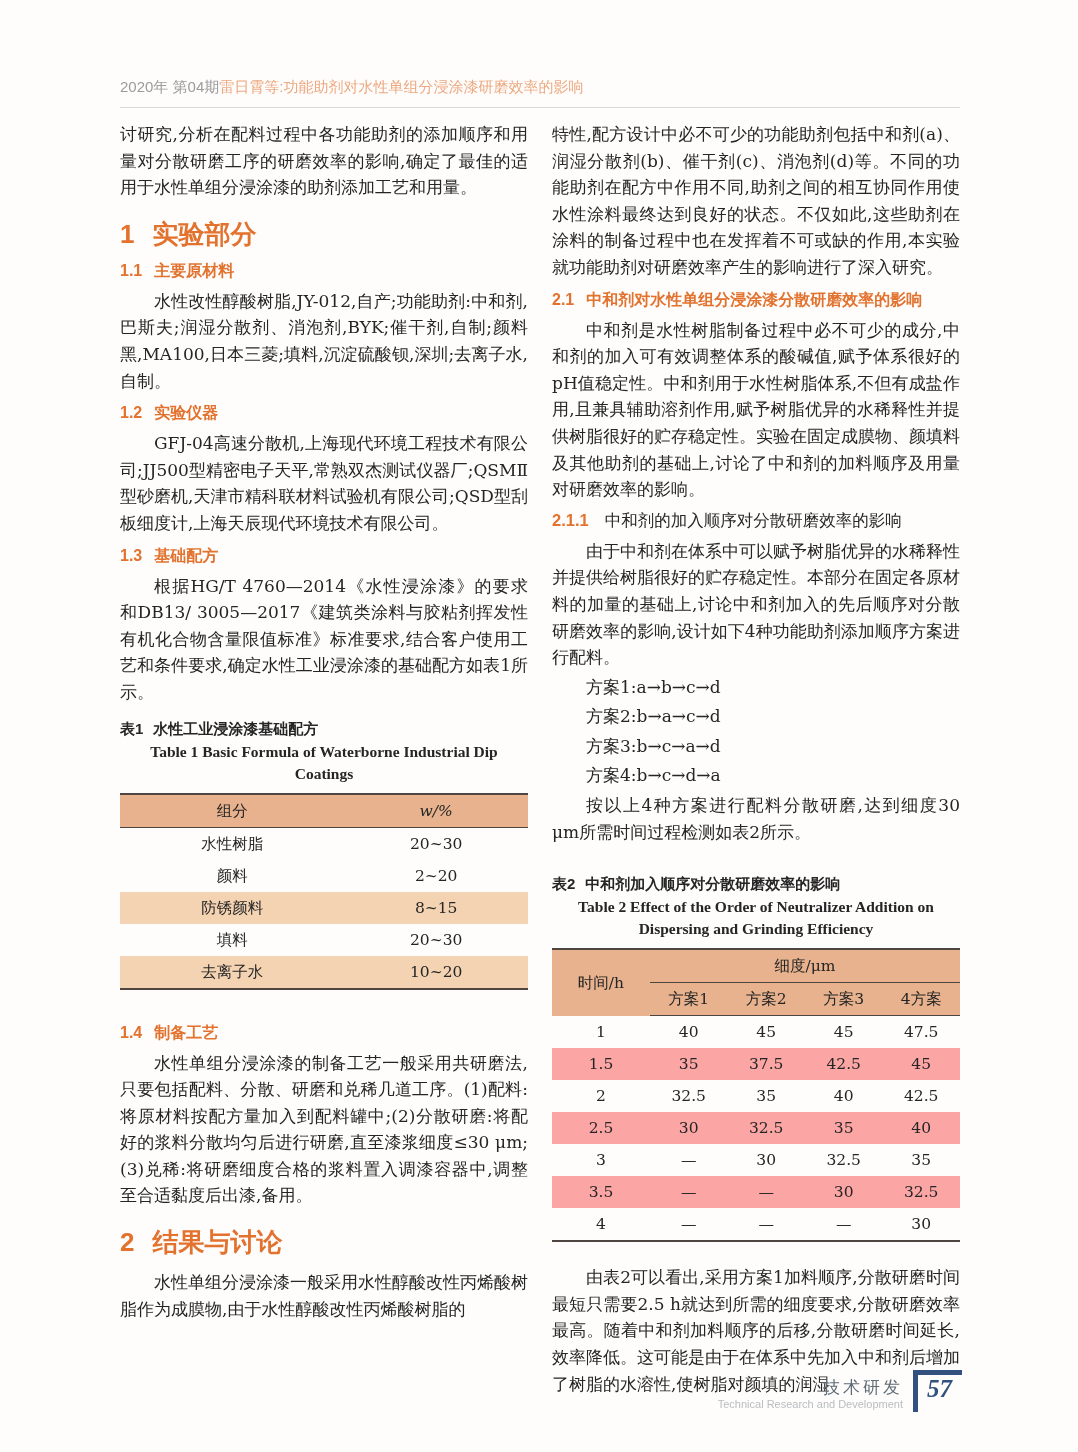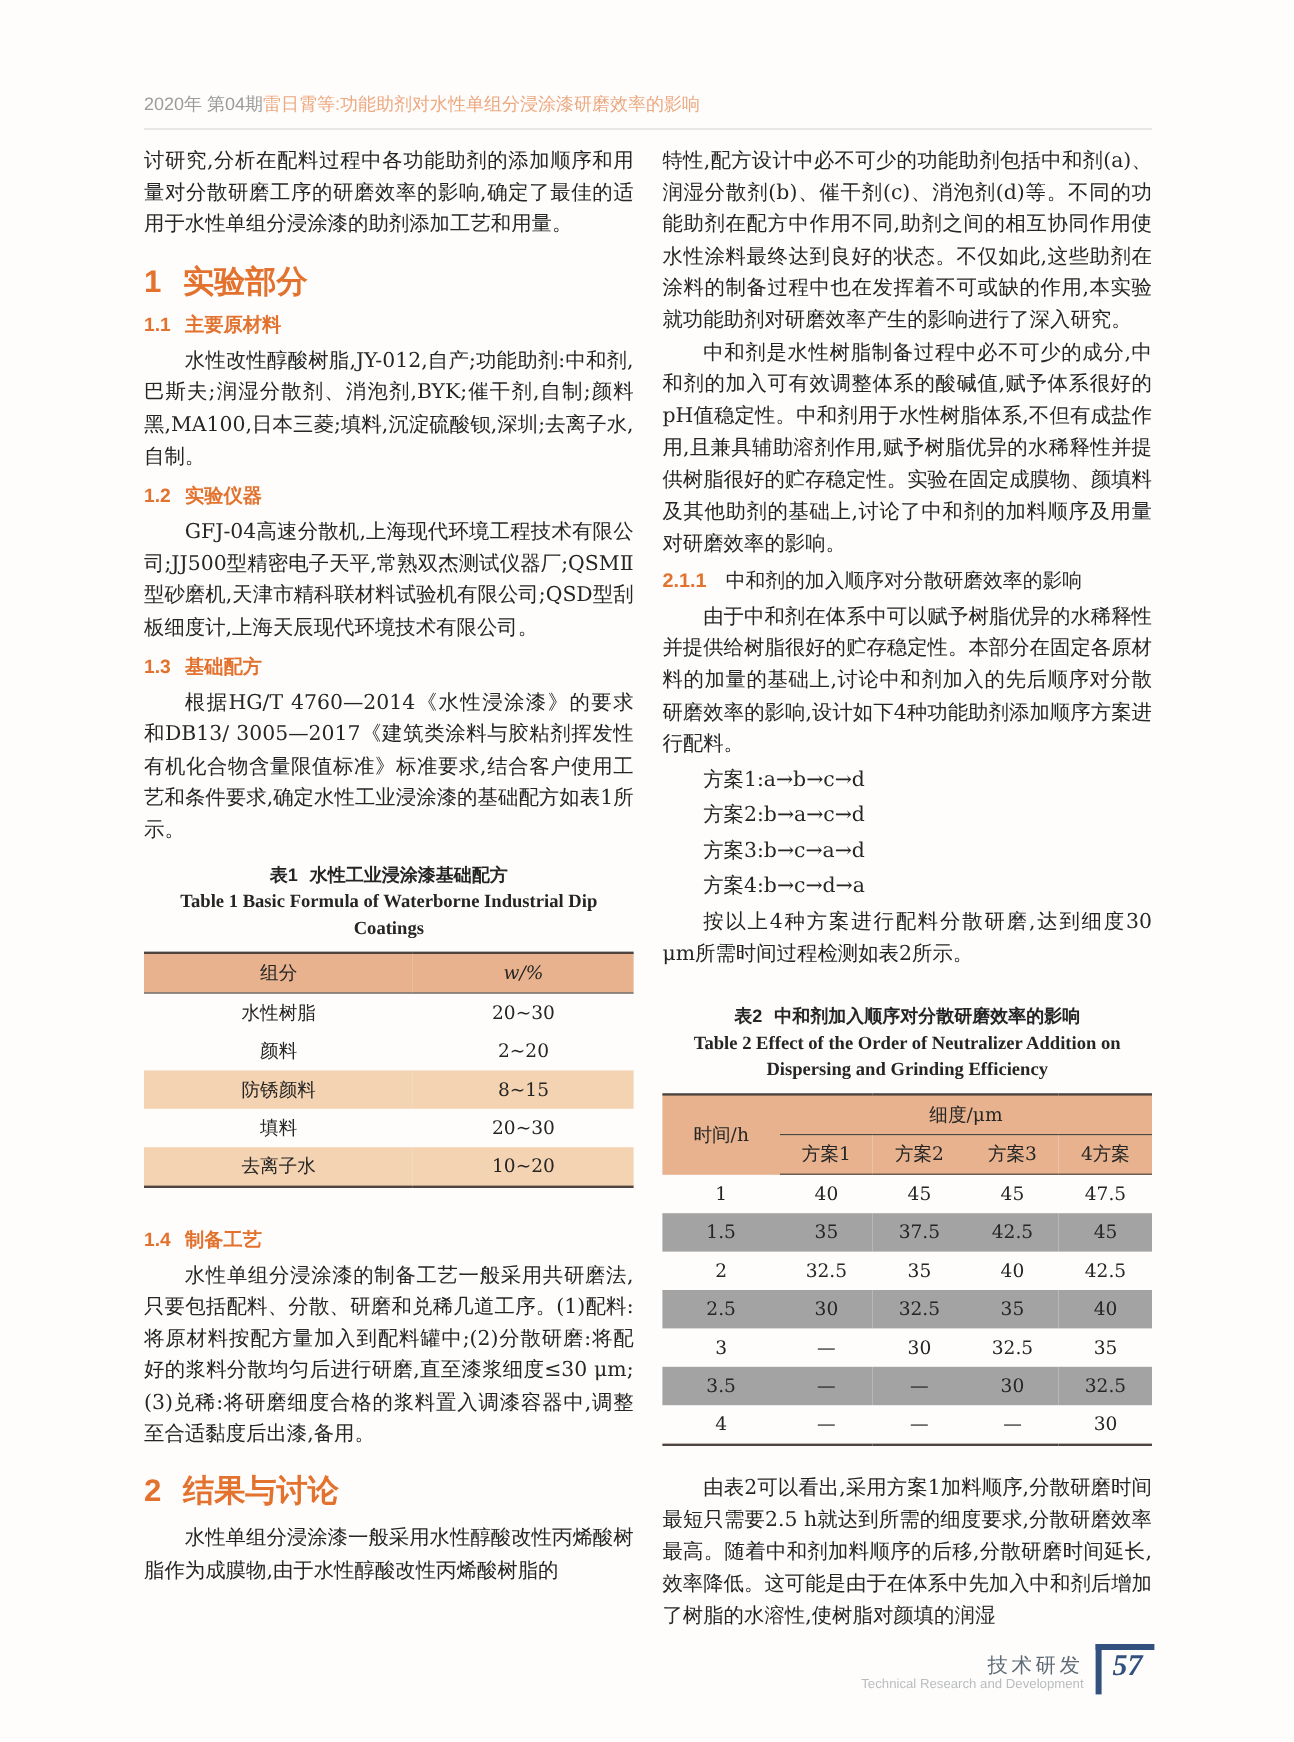--- a/index.html
+++ b/index.html
@@ -38,21 +38,21 @@
   .h2 .num{ margin-right:12px; }
   .h3{
     font-size:16.5px; margin:4px 0 4px 0; line-height:26px;
   }
   .h3 .num{ color:#e2722e; font-family:"Liberation Sans",sans-serif; font-weight:bold; margin-right:16px; }
   .h3 .ttl{ color:#272727; }
   
   .scheme{ font-size:17px; line-height:26.6px; padding-left:2em; margin:3px 0; }
   
   .cap-zh{
-    text-align:center; font-size:15px; font-weight:bold; margin:14px 0 2px 0;
+    font-size:15px; font-weight:bold; margin:14px 0 2px 0;
     font-family:"Liberation Sans","DejaVu Sans",sans-serif; font-weight:600;
   }
   .cap-zh .capnum{ margin-right:10px; }
   .cap-en{
     text-align:center; font-size:15.5px; font-weight:bold; line-height:22px;
     font-family:"Liberation Serif","DejaVu Serif",serif; margin-bottom:8px;
   }
   table.tbl{
     width:100%; border-collapse:collapse; font-size:15.5px;
     border-top:2px solid #4e4540; border-bottom:2px solid #4e4540;
@@ -63,21 +63,21 @@
   
   .t1-head th{ background:#e7b28d; border-bottom:1.5px solid #4e4540; }
   .t1 tr.band td{ background:#f4d3b2; }
   .t1 td:first-child{ width:55%; }
   .w-italic{ font-style:italic; }
   
   .t2 th{ background:#e9b democratic democratic democratic; }
   .t2 thead th{ background:#e7b28d; }
   .t2 thead tr.sub th{ border-bottom:1.5px solid #4e4540; }
   .t2 th.fineness{ border-bottom:1px solid #4e4540; }
-  .t2 tr.band td{ background:#a3a3a3; }
+  .t2 tr.band td{ background:#fca5a5; }
   .t2 td:first-child, .t2 th.timecol{ width:24%; }
   
   .pg-footer{
     position:absolute; right:116px; bottom:40px;
     display:flex; align-items:flex-start; gap:10px;
   }
   .pg-footer .labels{ text-align:right; padding-top:9px; }
   .pg-footer .zh{
     font-family:"Liberation Sans","DejaVu Sans",sans-serif;
     color:#5e6b76; font-size:17px; letter-spacing:3px; line-height:18px;
@@ -174,20 +174,23 @@
         <span class="num">2</span><span>结果与讨论</span>
       </div>
       <p class="body ind">水性单组分浸涂漆一般采用水性醇酸改性丙烯酸树脂作为成膜物,由于水性醇酸改性丙烯酸树脂的</p>
 
     </div>
 
     <div class="col">
 
       <p class="body">特性,配方设计中必不可少的功能助剂包括中和剂(a)、润湿分散剂(b)、催干剂(c)、消泡剂(d)等。不同的功能助剂在配方中作用不同,助剂之间的相互协同作用使水性涂料最终达到良好的状态。不仅如此,这些助剂在涂料的制备过程中也在发挥着不可或缺的作用,本实验就功能助剂对研磨效率产生的影响进行了深入研究。</p>
 
+      <div class="h2">
+        <span class="num">2.1</span><span>中和剂对水性单组分浸涂漆分散研磨效率的影响</span>
+      </div>
       <p class="body ind">中和剂是水性树脂制备过程中必不可少的成分,中和剂的加入可有效调整体系的酸碱值,赋予体系很好的pH值稳定性。中和剂用于水性树脂体系,不但有成盐作用,且兼具辅助溶剂作用,赋予树脂优异的水稀释性并提供树脂很好的贮存稳定性。实验在固定成膜物、颜填料及其他助剂的基础上,讨论了中和剂的加料顺序及用量对研磨效率的影响。</p>
 
       <div class="h3">
         <span class="num">2.1.1</span><span class="ttl">中和剂的加入顺序对分散研磨效率的影响</span>
       </div>
       <p class="body ind">由于中和剂在体系中可以赋予树脂优异的水稀释性并提供给树脂很好的贮存稳定性。本部分在固定各原材料的加量的基础上,讨论中和剂加入的先后顺序对分散研磨效率的影响,设计如下4种功能助剂添加顺序方案进行配料。</p>
 
       <div class="scheme">方案1:a→b→c→d</div>
       <div class="scheme">方案2:b→a→c→d</div>
       <div class="scheme">方案3:b→c→a→d</div>

